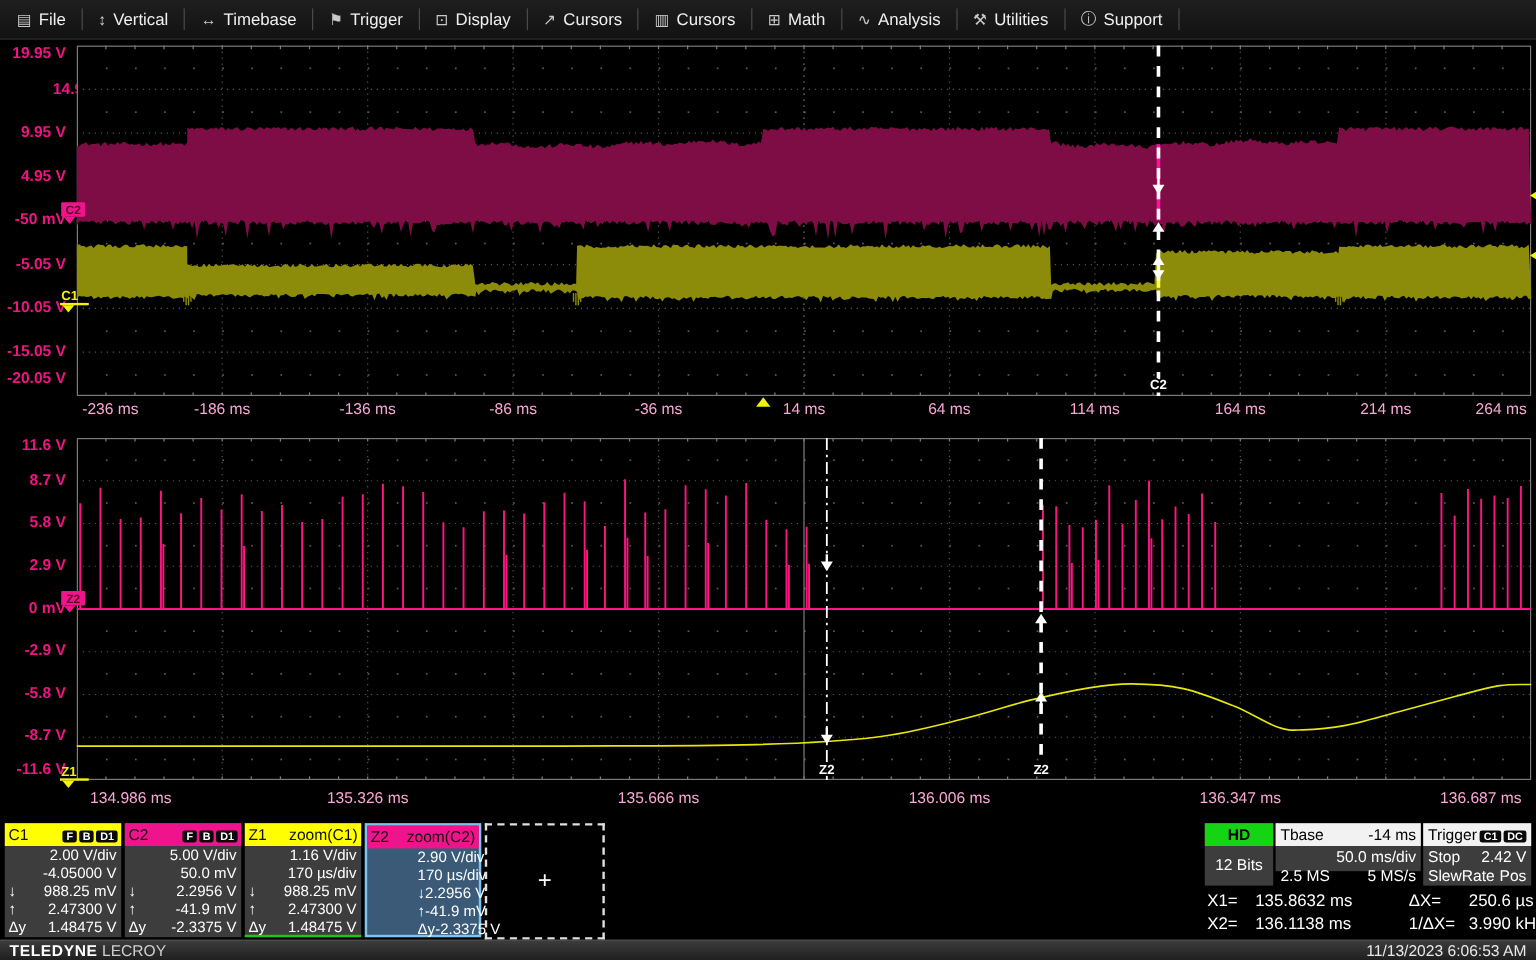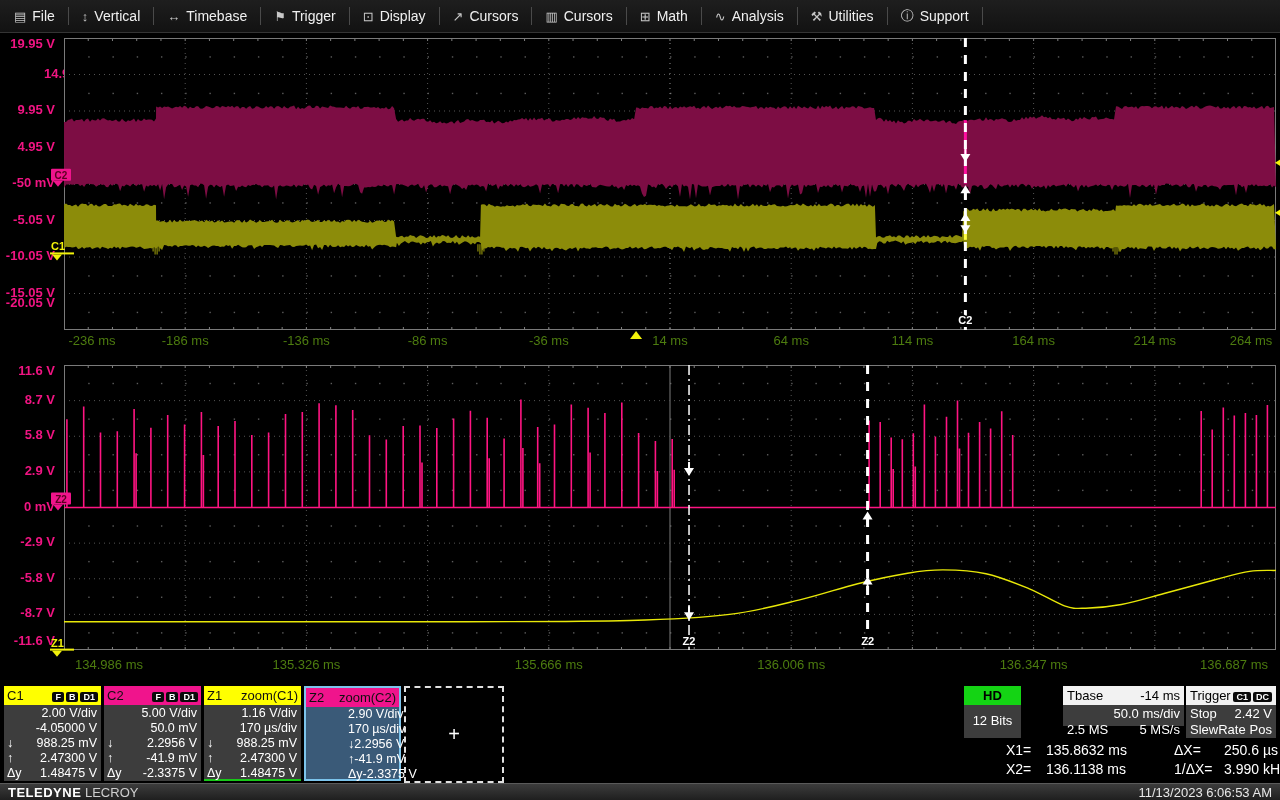--- a/index.html
+++ b/index.html
@@ -17,21 +17,21 @@
   #grid-bot{left:64px;top:365px;width:1212px;height:285px;}
   svg{overflow:visible;display:block;}
   svg text{font-family:"Liberation Sans",sans-serif;}
   .ycol{position:absolute;left:0;width:58px;font-weight:bold;}
   #ylab-top{top:38px;height:292px;}
   #ylab-bot{top:365px;height:285px;}
   .ycol span{position:absolute;left:0;right:3px;text-align:right;font-size:13px;color:#f01482;white-space:nowrap;}
   .xrow{position:absolute;left:64px;width:1212px;height:16px;}
   #xlab-top{top:333px;}
   #xlab-bot{top:657px;}
-  .xrow span{position:absolute;width:130px;margin-left:-65px;text-align:center;font-size:13px;color:#4d7c0f;white-space:nowrap;}
+  .xrow span{position:absolute;width:130px;margin-left:-65px;text-align:center;font-size:13px;color:#f9a8d4;white-space:nowrap;}
   
   .chbox{position:absolute;top:686px;width:97px;height:95px;background:#3d3d3d;box-sizing:border-box;}
   .chhead{height:19px;display:flex;align-items:center;justify-content:space-between;padding:0 3px;font-size:13px;color:#101010;}
   .chtitle{font-weight:normal;}
   .chsub{font-size:13px;}
   .bdg{background:#0a0a0a;color:#fff;font-size:9px;font-weight:bold;padding:0 3px;border-radius:2px;margin-left:2px;line-height:12px;}
   .bdg:empty{display:none;}
   .chbody{padding:1px 4px 0 3px;}
   .chrow{display:flex;font-size:12.5px;color:#fff;line-height:15px;}
   .pfx{width:20px;text-align:left;}
@@ -39,21 +39,21 @@
   #box-z1{border-bottom:2px solid #18c818;}
   #box-z2{border:2px solid #7cc4ec;background:#3a5a78;}
   #box-z2 .chbody{padding-top:0;padding-left:42px;}
   #addbox{position:absolute;left:404px;top:686px;width:96px;height:93px;border:2px dashed #e0e0e0;
     display:flex;align-items:center;justify-content:center;color:#fff;font-size:20px;background:transparent;}
   
   .acqbox{position:absolute;top:686px;background:#3d3d3d;box-sizing:border-box;}
   .acqhead{height:19px;display:flex;align-items:center;justify-content:space-between;padding:0 4px;font-size:13px;color:#000;background:#f2f2f2;}
   .acqbody{padding:1px 4px;color:#fff;font-size:13px;}
   .acqline{display:flex;justify-content:space-between;line-height:16px;}
-  #box-hd{left:964px;width:57px;height:52px;}
+  #box-hd{left:1004px;width:57px;height:52px;}
   #box-hd .acqhead{background:#14d414;font-weight:bold;justify-content:center;}
   #box-hd .acqbody{text-align:center;line-height:30px;}
   #box-tbase{left:1063px;width:121px;height:40px;}
   #box-trig{left:1186px;width:90px;height:52px;}
   
   #readout{position:absolute;left:1006px;top:742px;width:272px;display:grid;
     grid-template-columns:40px 128px 50px 1fr;row-gap:3px;color:#fff;font-size:14px;}
   #readout .rv{text-align:left;white-space:nowrap;}
   
   #statusbar{position:absolute;left:0;top:783px;width:1280px;height:17px;background:linear-gradient(#3c3c3c,#1f1f1f);
@@ -127,21 +127,21 @@
 
   <div class="ycol" id="ylab-top">
       <span style="top: -2px;">19.95 V</span>
       <span style="top: 27.5px; margin-left: 44px;">14.95 V</span>
       <span style="top: 64px;">9.95 V</span>
       <span style="top: 100.5px;">4.95 V</span>
       <span style="top: 137px;">-50 mV</span>
       <span style="top: 173.5px;">-5.05 V</span>
       <span style="top: 210px;">-10.05 V</span>
       <span style="top: 246.5px;">-15.05 V</span>
-      <span style="top: 257px;">-20.05 V</span>
+      <span style="top: 269px;">-20.05 V</span>
     </div>
   <div class="ycol" id="ylab-bot">
       <span style="top: -2px;">11.6 V</span>
       <span style="top: 26.625px;">8.7 V</span>
       <span style="top: 62.25px;">5.8 V</span>
       <span style="top: 97.875px;">2.9 V</span>
       <span style="top: 133.5px;">0 mV</span>
       <span style="top: 169.125px;">-2.9 V</span>
       <span style="top: 204.75px;">-5.8 V</span>
       <span style="top: 240.375px;">-8.7 V</span>

